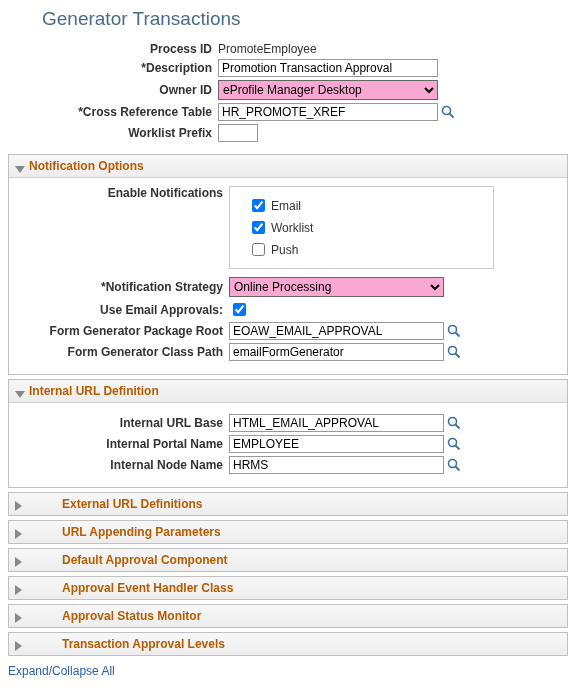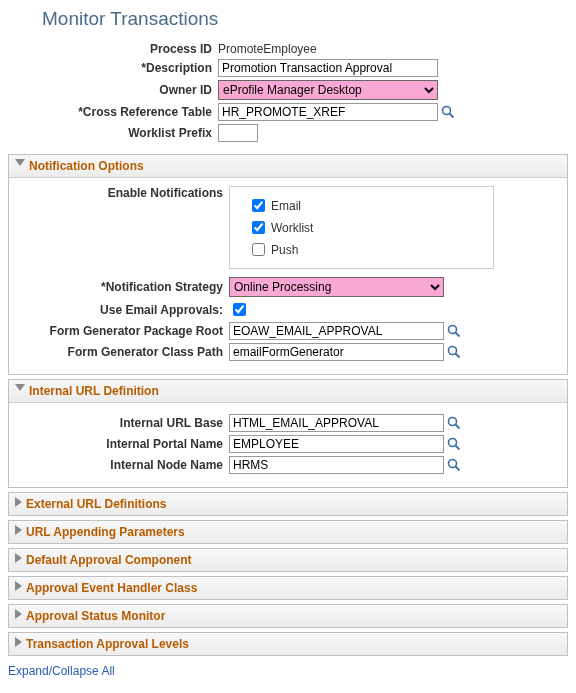--- a/index.html
+++ b/index.html
@@ -60,27 +60,27 @@
     cursor: pointer;
   }
   .lookup-icon svg { display: block; }
   .section {
     border: 1px solid #c0c0c0;
     margin: 4px 0 2px 0;
     background: #fff;
   }
   .section-header {
     display: flex;
-    align-items: flex-start;
+    align-items: flex-end;
     background: linear-gradient(#f7f7f7, #ececec);
     border-bottom: 1px solid #d0d0d0;
     padding: 4px 6px;
     cursor: pointer;
   }
-  .section.collapsed .section-header { border-bottom: none; }
+  .section.collapsed .section-header { border-bottom: none; gap: 36px; }
   .section-title {
     color: #b85c00;
     font-weight: bold;
     font-size: 12px;
     margin-left: 4px;
   }
   .tri {
     width: 0; height: 0;
     display: inline-block;
   }
@@ -130,21 +130,21 @@
 
 <svg width="0" height="0" style="position:absolute">
   <defs>
     <g id="mag">
       <circle cx="5.5" cy="5.5" r="4" fill="none" stroke="#3b6ea5" stroke-width="1.6"></circle>
       <line x1="8.5" y1="8.5" x2="12.5" y2="12.5" stroke="#3b6ea5" stroke-width="1.8"></line>
     </g>
   </defs>
 </svg>
 
-<h1 class="page-title">Monitor Transactions</h1>
+<h1 class="page-title">Generator Transactions</h1>
 
 <div class="top-form">
   <div class="form-row">
     <div class="form-label">Process ID</div>
     <div class="form-value">PromoteEmployee</div>
   </div>
   <div class="form-row">
     <div class="form-label">*Description</div>
     <input type="text" class="w220" value="Promotion Transaction Approval" style="">
   </div>

